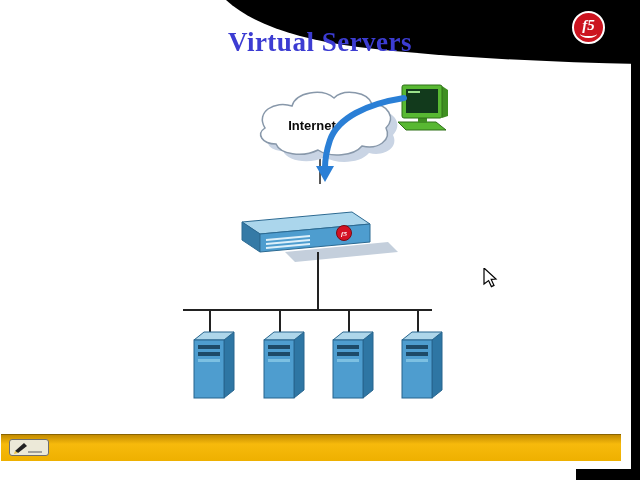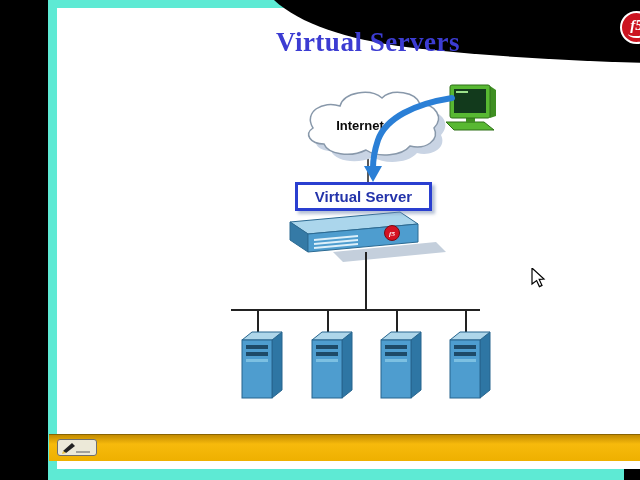--- a/index.html
+++ b/index.html
@@ -9,22 +9,21 @@
     height: 480px;
     background: #000;
     overflow: hidden;
     font-family: "Liberation Sans", sans-serif;
     position: relative;
   }
   .frame {
     position: absolute;
     left: 0; top: 0;
     width: 576px; height: 480px;
-    background: #5eead4;
-    margin-left: 48px;
+    background: #ffffff;
   }
   .slide {
     position: absolute;
     left: 9px; top: 8px;
     width: 622px; height: 461px;
     background: #ffffff;
   }
   .swoosh-svg {
     position: absolute;
     left: 0; top: 0;
@@ -196,23 +195,20 @@
       </g>
     </defs>
     <g>
       <use href="#server-tower" x="210" y="334"></use>
       <use href="#server-tower" x="280" y="334"></use>
       <use href="#server-tower" x="349" y="334"></use>
       <use href="#server-tower" x="418" y="334"></use>
     </g>
   </svg>
 
-  <div class="vs-box">
-    <span class="vs-label">Virtual Server</span>
-  </div>
 
   <div class="bottom-bar">
     <div class="tool-button">
       <svg width="38" height="15" viewBox="0 0 38 15">
         <polygon points="5,11 14,3 17,6 8,13" fill="#222222"></polygon>
         <polygon points="5,11 8,13 4,14" fill="#e8c040"></polygon>
         <line x1="18" y1="12" x2="32" y2="12" stroke="#888888" stroke-width="1.5"></line>
       </svg>
     </div>
   </div>

